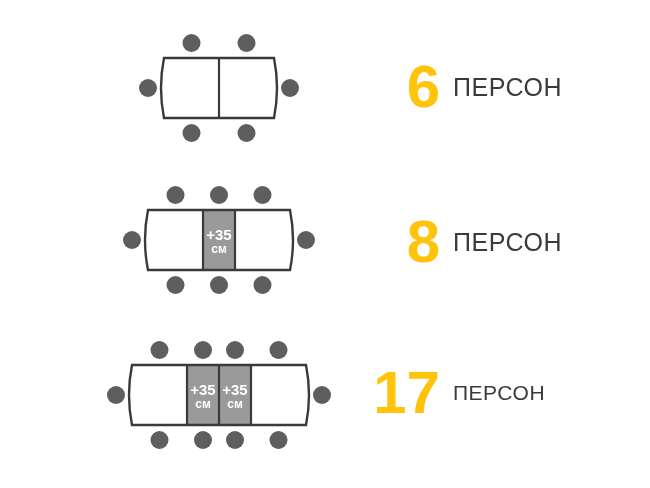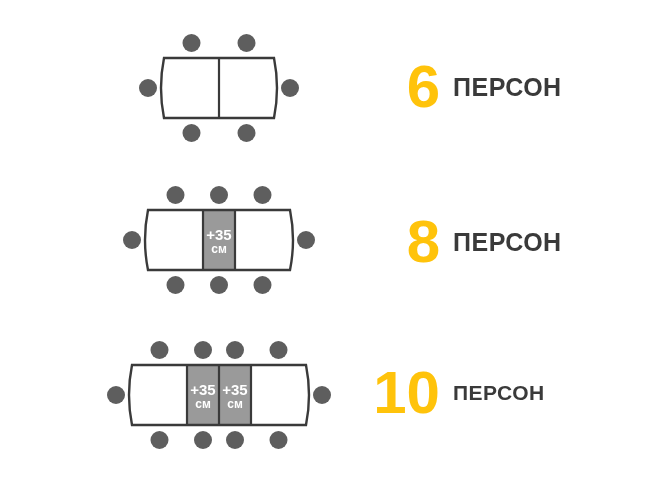--- a/index.html
+++ b/index.html
@@ -20,21 +20,21 @@
     position:absolute;left:363px;height:60px;display:flex;align-items:center;
   }
   .row-0 .caption{top:57px;}
   .row-1 .caption{top:212px;}
   .row-2 .caption{top:363px;}
   .num{
     display:inline-block;width:77px;text-align:right;
     font-size:60px;font-weight:bold;line-height:1;color:var(--accent);
   }
   .word{
-    margin-left:13px;font-size:25px;font-weight:bold;color:var(--label);
+    margin-left:13px;font-size:25px;font-weight:normal;color:var(--label);
     letter-spacing:0.5px;white-space:nowrap;
   }
   .row-2 .word{font-size:21px;}
 </style>
 </head>
 <body>
 
 <div class="canvas">
 
   <section class="row row-0">
@@ -97,18 +97,18 @@
         <circle cx="99" cy="13" r="9" fill="#5E5E5E"></circle>
         <circle cx="99" cy="103" r="9" fill="#5E5E5E"></circle>
         <circle cx="131" cy="13" r="9" fill="#5E5E5E"></circle>
         <circle cx="131" cy="103" r="9" fill="#5E5E5E"></circle>
         <circle cx="174.5" cy="13" r="9" fill="#5E5E5E"></circle>
         <circle cx="174.5" cy="103" r="9" fill="#5E5E5E"></circle>
         <circle cx="12" cy="58" r="9" fill="#5E5E5E"></circle>
         <circle cx="218" cy="58" r="9" fill="#5E5E5E"></circle>
       </svg>
     <div class="caption">
-      <span class="num">10</span>
+      <span class="num">17</span>
       <span class="word">ПЕРСОН</span>
     </div>
   </section>
 
 </div>
 
 </body></html>

